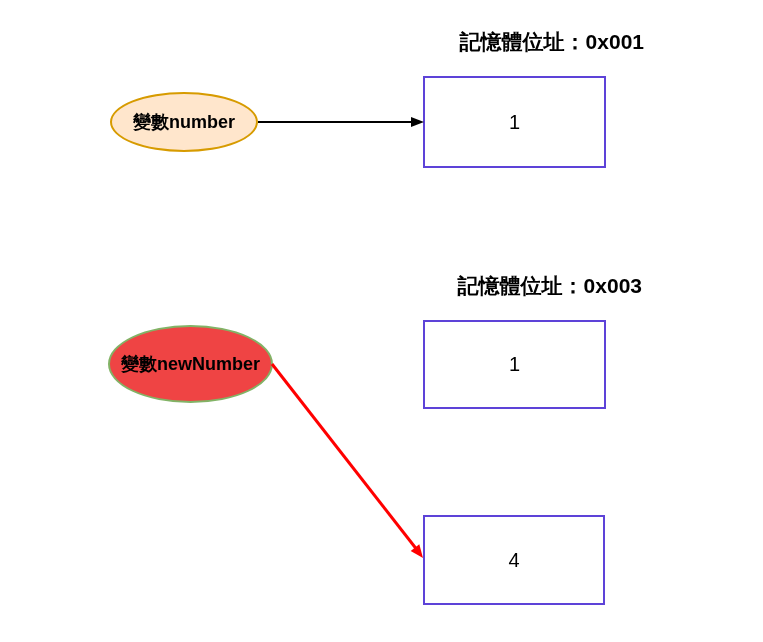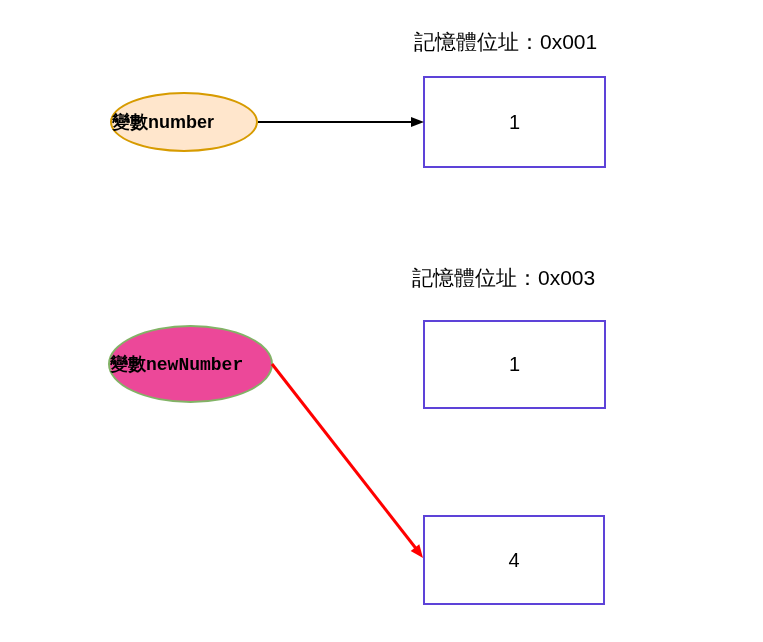--- a/index.html
+++ b/index.html
@@ -12,23 +12,23 @@
     position: relative;
     width: 763px;
     height: 642px;
     background: var(--bg, #ffffff);
     overflow: hidden;
     color: #000;
   }
   .addr-label {
     position: absolute;
     width: 230px;
-    text-align: left;
+    text-align: right;
     font-size: 21px;
-    font-weight: normal;
+    font-weight: bold;
     color: #000;
     white-space: nowrap;
   }
   .mem-cell {
     position: absolute;
     box-sizing: border-box;
     background: #ffffff;
     border: 2px solid var(--cell-border, #5d43d8);
     display: flex;
     align-items: center;
@@ -39,20 +39,21 @@
     font-weight: normal;
     color: #000;
   }
   .var-ellipse {
     position: absolute;
     box-sizing: border-box;
     border-radius: 50%;
     border: 2px solid #f97316;
     display: flex;
     align-items: center;
+    justify-content: center;
   }
   .var-ellipse .var-label {
     font-size: 18px;
     font-weight: bold;
     color: #000;
     white-space: nowrap;
   }
   .arrow-svg {
     position: absolute;
     overflow: visible;
@@ -72,27 +73,27 @@
 
   <div class="var-ellipse" style="left: 110px; top: 92px; width: 148px; height: 60px; background-color: rgb(255, 230, 204); border-color: rgb(215, 155, 0);">
     <span class="var-label">變數number</span>
   </div>
 
   <svg class="arrow-svg" style="left:256px; top:112px;" width="170" height="20">
     <line x1="2" y1="10" x2="157" y2="10" stroke-width="2" style="stroke: rgb(0, 0, 0);"></line>
     <polygon points="168,10 155,5 155,15" style="fill: rgb(0, 0, 0);"></polygon>
   </svg>
 
-  <div class="addr-label" style="left:412px; top:264px;">記憶體位址：0x003</div>
+  <div class="addr-label" style="left:412px; top:272px;">記憶體位址：0x003</div>
 
   <div class="mem-cell" style="left: 423px; top: 320px; width: 183px; height: 89px; border-color: rgb(93, 67, 216);">
     <span class="cell-value">1</span>
   </div>
 
-  <div class="var-ellipse" style="left: 108px; top: 325px; width: 165px; height: 78px; background-color: #ec4899; border-color: rgb(130, 179, 102); font-family: Liberation Mono, monospace;">
+  <div class="var-ellipse" style="left: 108px; top: 325px; width: 165px; height: 78px; background-color: #ef4444; border-color: rgb(130, 179, 102);">
     <span class="var-label">變數newNumber</span>
   </div>
 
   <svg class="arrow-svg" style="left:268px; top:358px;" width="162" height="208">
     <line x1="4" y1="6" x2="148" y2="190.5" stroke-width="3" style="stroke: rgb(255, 0, 0);"></line>
     <polygon points="155,200 142.7,193.1 151.3,186.3" style="fill: rgb(255, 0, 0);"></polygon>
   </svg>
 
 
   <div class="mem-cell" style="left: 423px; top: 515px; width: 182px; height: 90px; border-color: rgb(93, 67, 216);">

